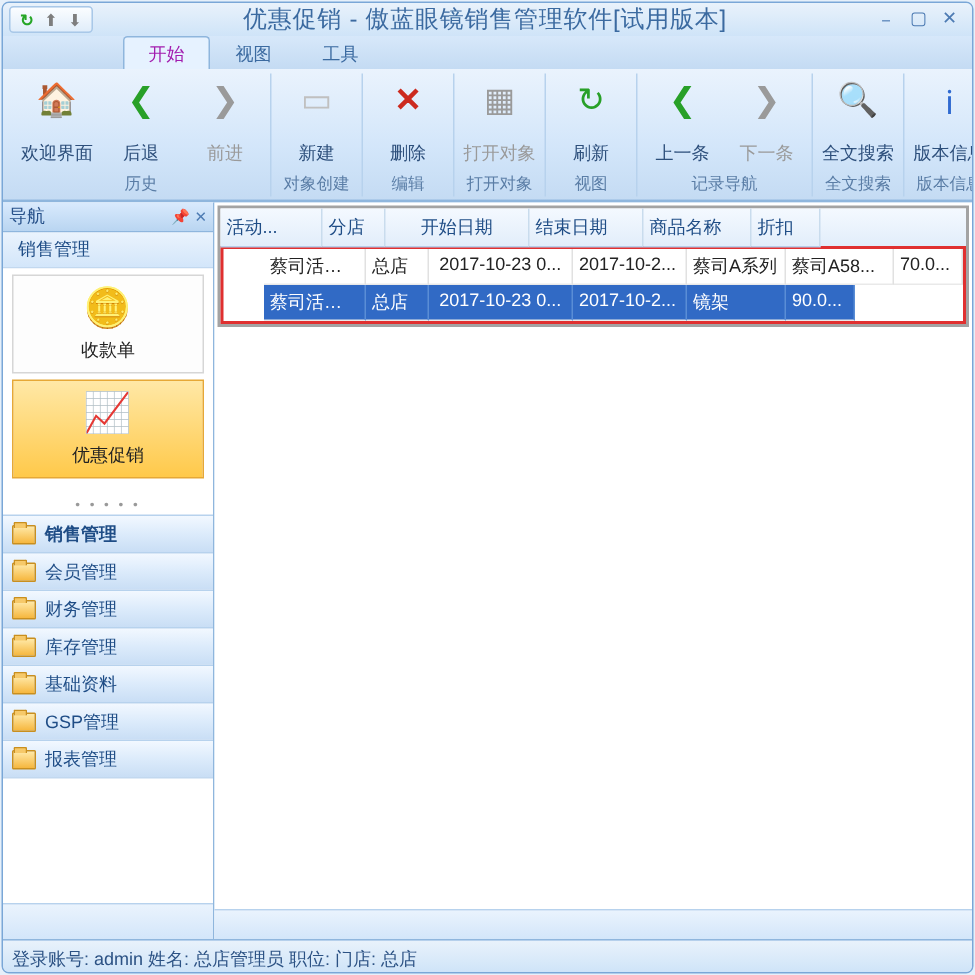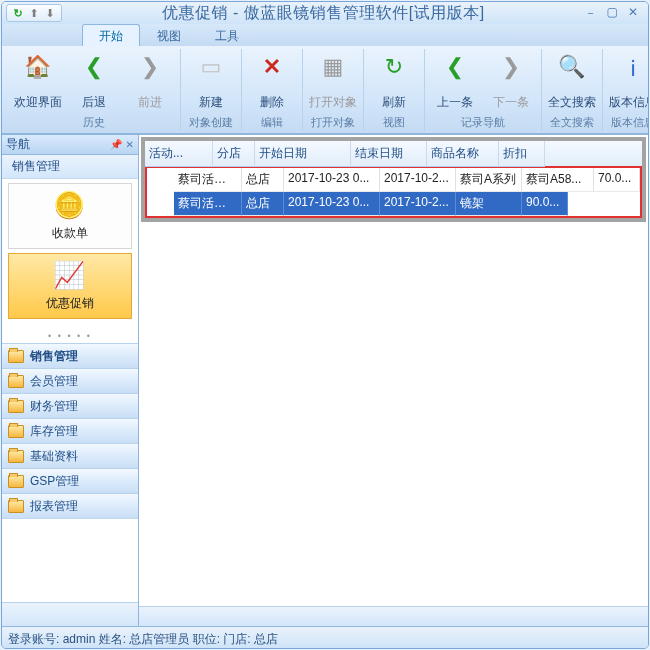--- a/index.html
+++ b/index.html
@@ -84,21 +84,21 @@
     pointer-events:auto;
     padding: 3px 16px 0 16px;
     color:#3b6aa0;
     border:1px solid transparent;
   }
   .ribbontabs .tab.active {
     background:#e6f2ff;
     border:1px solid #8fb6dd;
     border-bottom:none;
     border-radius:3px 3px 0 0;
-    color:#0369a1;
+    color:#a21caf;
   }
   
   .ribbon {
     height:88px;
     background: linear-gradient(#eaf3fd,#d3e6fa 60%,#c4dbf3);
     border-bottom:1px solid #8fb6dd;
     display:flex;
     padding:3px 6px 2px 6px;
   }
   .group {
@@ -220,21 +220,21 @@
     height:24px;
     background:linear-gradient(#eaf3fd,#d3e6fa);
     border-top:1px solid #b7d2ed;
   }
   
   .gridarea {
     flex:1; display:flex; flex-direction:column;
     background:#fff;
   }
   .grid {
-    border:4px solid #a3a3a3;
+    border:2px solid #a3a3a3;
     margin:2px;
     background:#fff;
   }
   .ghead {
     display:flex;
     background:linear-gradient(#f4f9ff,#e1edfa);
   }
   .ghead .gc {
     border-right:1px solid #c9dced;
     border-bottom:1px solid #b7ceea;
@@ -250,21 +250,21 @@
     padding:3px 4px;
     font-size:12px;
     overflow:hidden; white-space:nowrap; text-overflow:ellipsis;
   }
   .grow.sel .gc {
     background:#316ac5;
     color:#fff;
     border-right:1px solid #5a8dd6;
   }
   
-  .c0{width:68px;} .c1{width:42px;} .c2{width:96px;}
+  .c0{width:68px;} .c1{width:42px;} .c2{width:96px;text-align:center;}
   .c3{width:76px;} .c4{width:66px;} .c5{width:72px;} .c6{width:46px;}
   .redbox {
     border:2px solid #e03030;
     margin:-1px 0 0 0;
   }
   .gridarea .spacer{flex:1;}
   .gridstatus{
     height:20px;
     border-top:1px solid #b7d2ed;
     background:linear-gradient(#eaf3fd,#d3e6fa);

